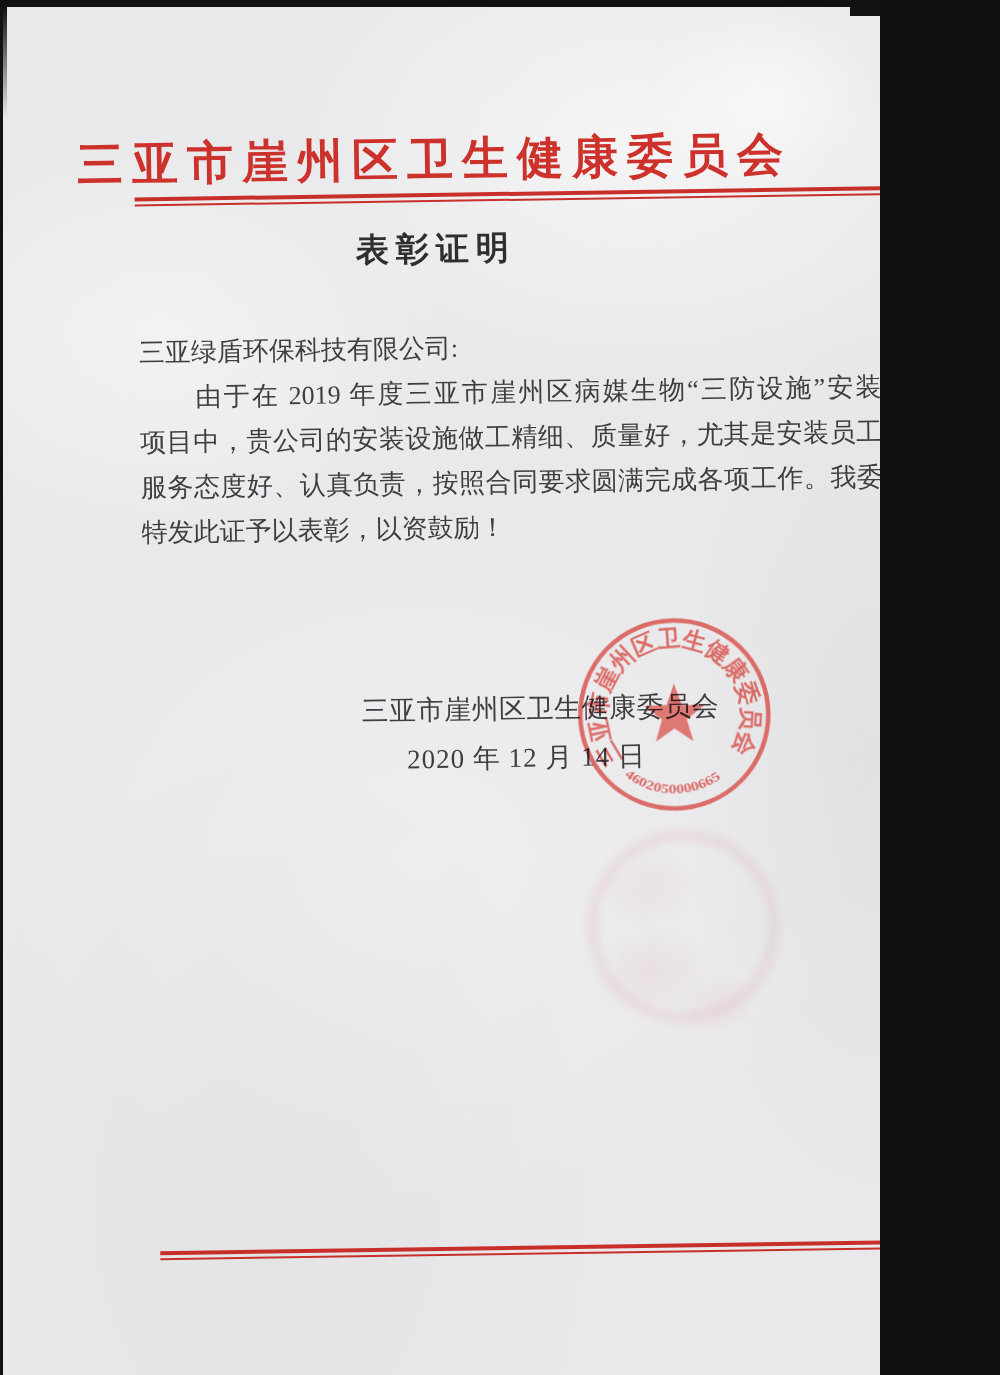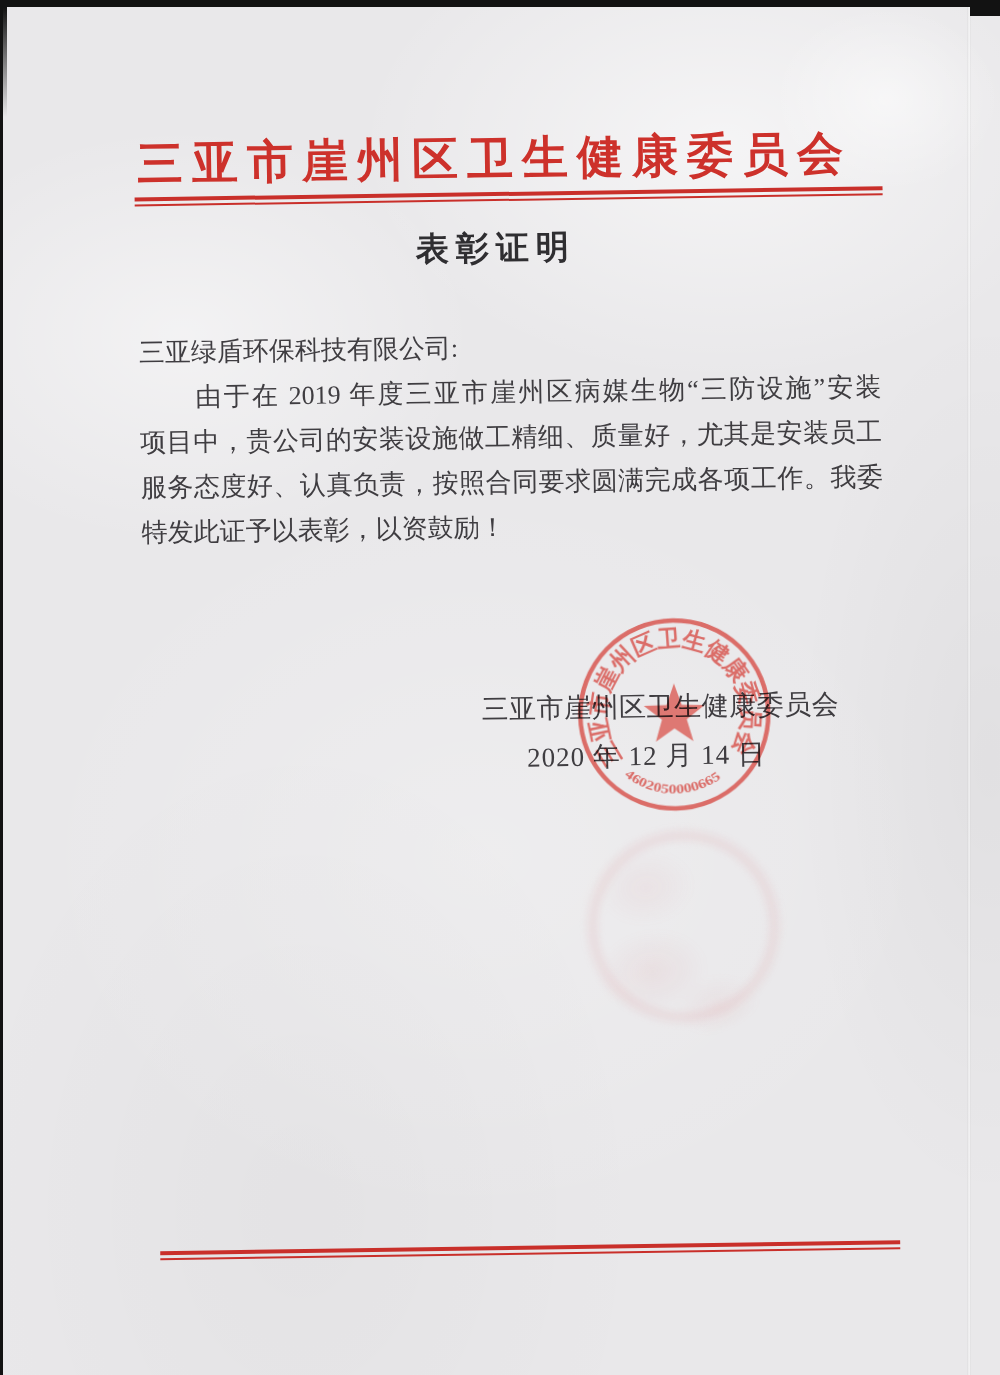--- a/index.html
+++ b/index.html
@@ -1,17 +1,17 @@
 <!DOCTYPE html>
 <html><head>
 <meta charset="utf-8">
 <style>
   html,body{margin:0;padding:0;}
   body{width:1000px;height:1375px;background:#101010;overflow:hidden;}
-  .scan{position:relative;width:1000px;height:1375px;background:#121212;overflow:hidden;
+  .scan{position:relative;width:880px;height:1375px;background:#121212;overflow:hidden;
         font-family:"Liberation Serif","DejaVu Serif",serif;}
   .paper{position:absolute;left:3px;top:7px;right:0;bottom:0;background:#e9e8ea;}
   .texture{position:absolute;inset:0;pointer-events:none;background:
       radial-gradient(420px 300px at 18% 24%, rgba(255,255,255,.45), transparent 70%),
       radial-gradient(520px 340px at 72% 10%, rgba(255,255,255,.55), transparent 70%),
       radial-gradient(640px 520px at 48% 62%, rgba(255,255,255,.22), transparent 72%),
       radial-gradient(500px 700px at 30% 88%, rgba(0,0,0,.025), transparent 70%),
       radial-gradient(260px 600px at 99% 55%, rgba(0,0,0,.035), transparent 75%);}
   .sheen{position:absolute;top:0;right:0;width:300px;height:330px;pointer-events:none;
       background:radial-gradient(closest-side at 62% 28%, rgba(255,255,255,.5), transparent);}

